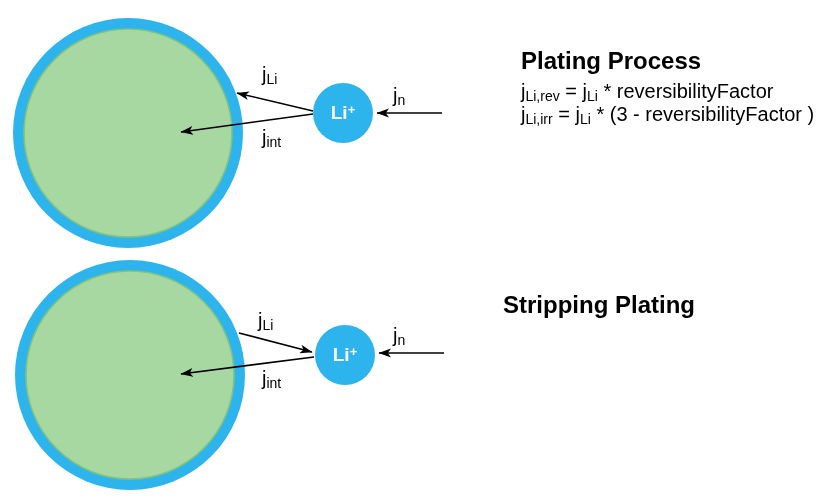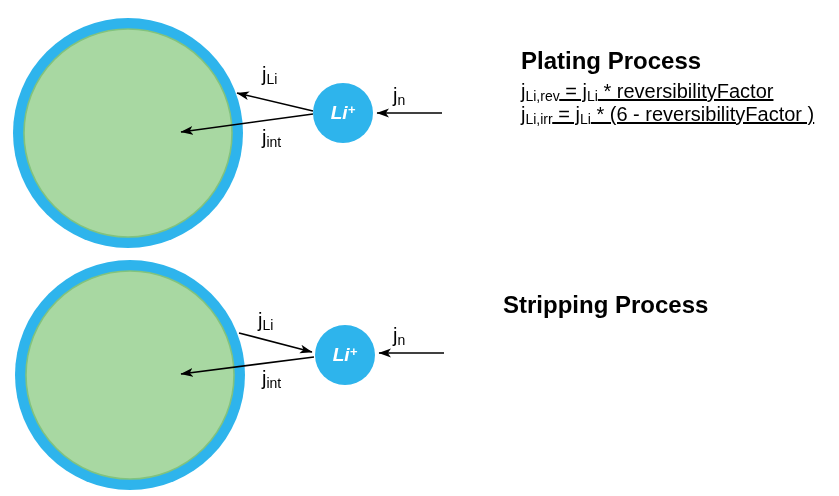--- a/index.html
+++ b/index.html
@@ -18,21 +18,20 @@
   .title {
     font-size: 24px;
     font-weight: bold;
     line-height: 28px;
     margin-bottom: 5px;
     letter-spacing: 0px;
   }
   .eq {
     font-size: 20px;
     line-height: 23px;
-    text-decoration: underline;
   }
   .eq sub, .flux-label sub {
     font-size: 14px;
     line-height: 0;
     vertical-align: -0.22em;
   }
 
   .flux-label {
     position: absolute;
     font-size: 20px;
@@ -40,21 +39,20 @@
     white-space: nowrap;
   }
 
   .ion-label {
     position: absolute;
     transform: translate(-50%, -50%);
     font-size: 19px;
     font-weight: bold;
     color: #ffffff;
     white-space: nowrap;
-    font-style: italic;
   }
   .ion-label sup {
     font-size: 13px;
     line-height: 0;
     vertical-align: 0.35em;
   }
 </style>
 </head>
 <body>
 
@@ -92,26 +90,26 @@
 
   <div class="ion-label" style="left:343px; top:113px;"><span>Li</span><sup>+</sup></div>
 
   <div class="flux-label" style="left:262px; top:64px;"><span>j</span><sub>Li</sub></div>
   <div class="flux-label" style="left:262px; top:127px;"><span>j</span><sub>int</sub></div>
   <div class="flux-label" style="left:393px; top:85px;"><span>j</span><sub>n</sub></div>
 
   <div class="textblock" style="left:481px; top:47px;margin-left:40px;">
     <div class="title">Plating Process</div>
     <div class="eq"><span>j</span><sub>Li,rev</sub><span> = j</span><sub>Li</sub><span> * reversibilityFactor</span></div>
-    <div class="eq"><span>j</span><sub>Li,irr</sub><span> = j</span><sub>Li</sub><span> * (6 - reversibilityFactor )</span></div>
+    <div class="eq"><span>j</span><sub>Li,irr</sub><span> = j</span><sub>Li</sub><span> * (3 - reversibilityFactor )</span></div>
   </div>
 
   <div class="ion-label" style="left:345px; top:355px;"><span>Li</span><sup>+</sup></div>
 
   <div class="flux-label" style="left:258px; top:310px;"><span>j</span><sub>Li</sub></div>
   <div class="flux-label" style="left:262px; top:368px;"><span>j</span><sub>int</sub></div>
   <div class="flux-label" style="left:393px; top:325px;"><span>j</span><sub>n</sub></div>
 
   <div class="textblock" style="left:503px; top:291px;">
-    <div class="title">Stripping Process</div>
+    <div class="title">Stripping Plating</div>
   </div>
 
 </div>
 
 </body></html>

